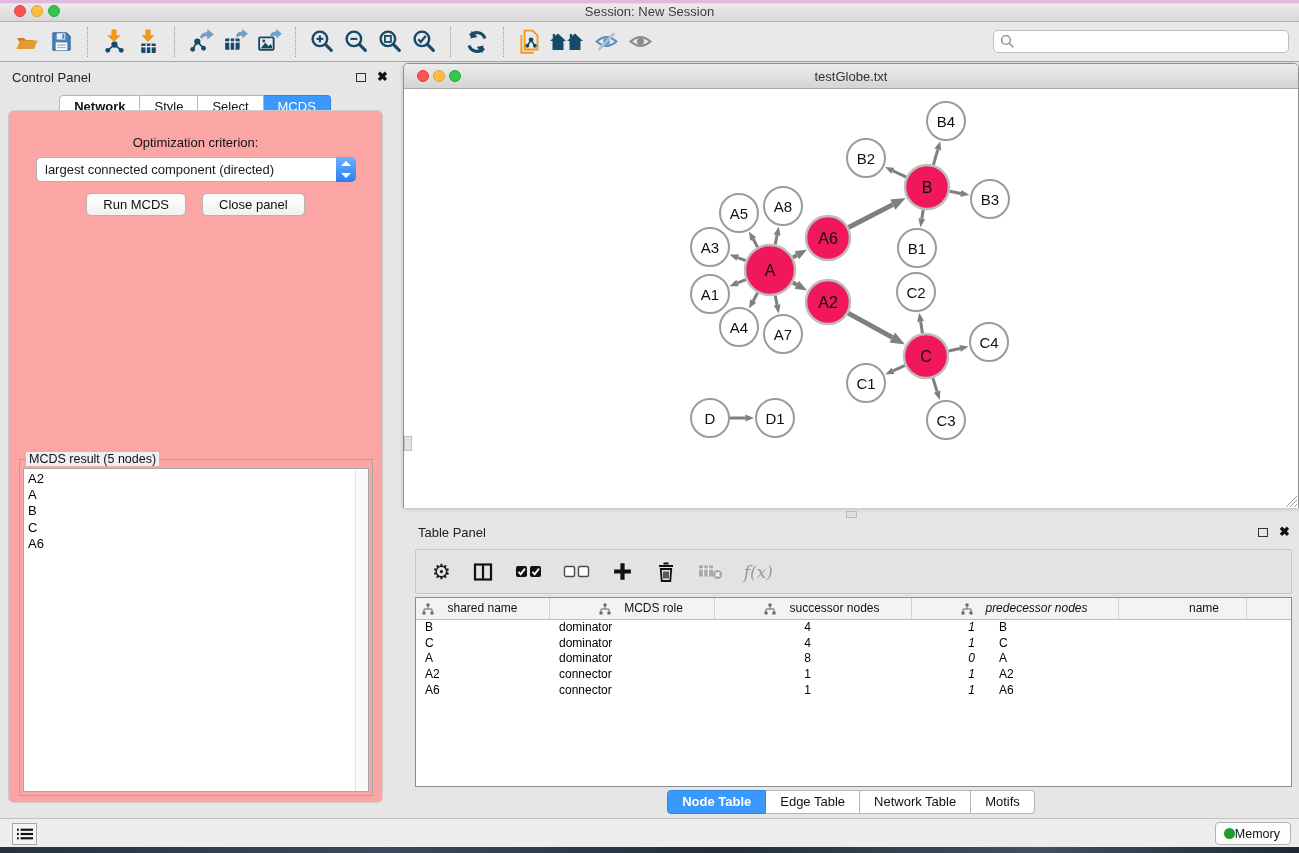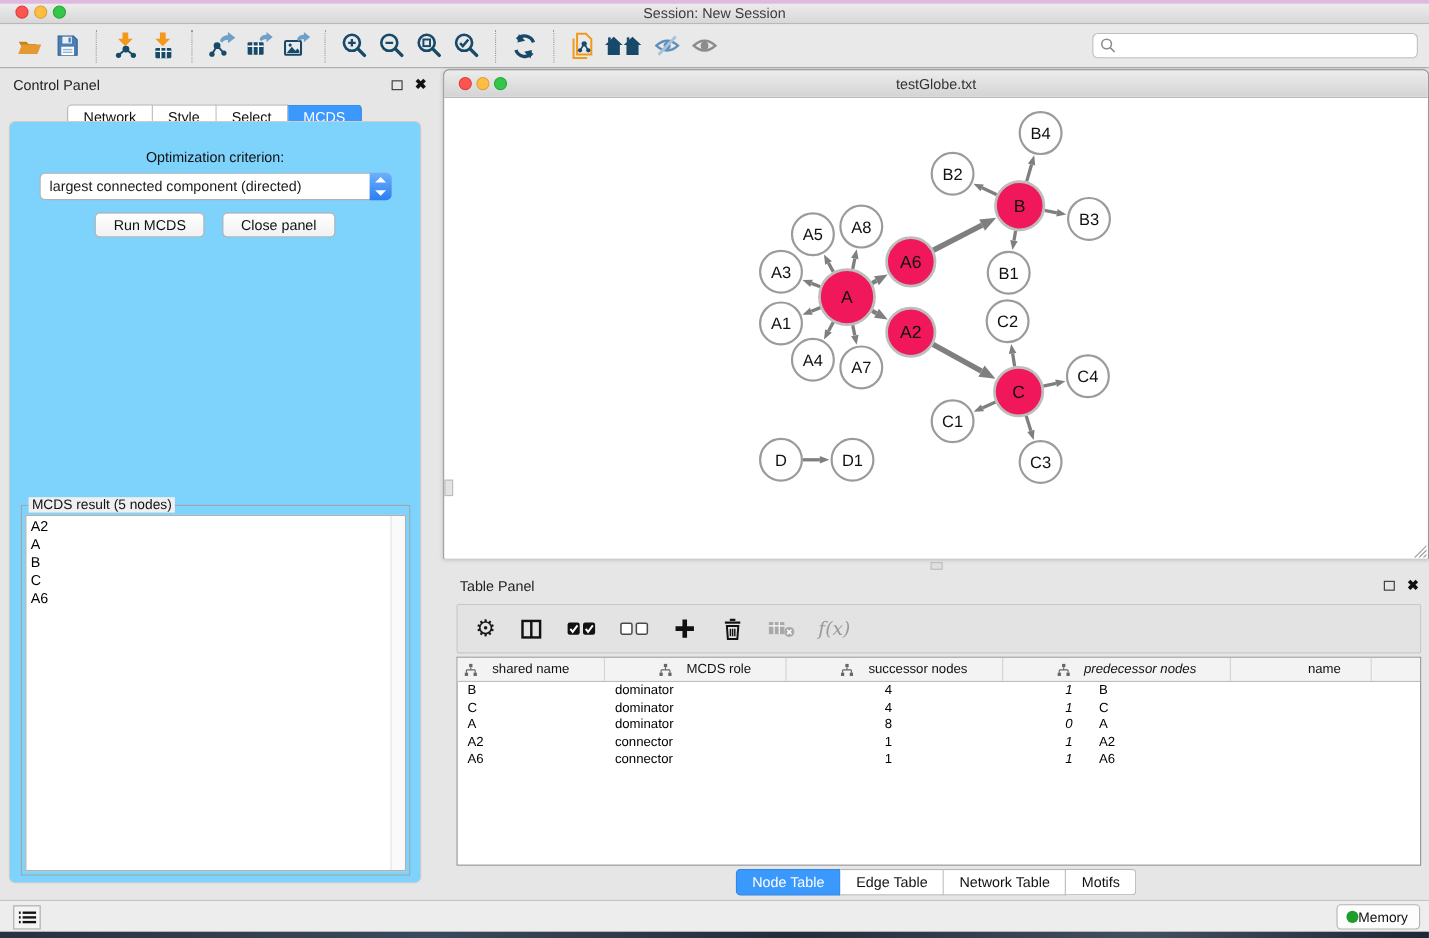--- a/index.html
+++ b/index.html
@@ -29,25 +29,25 @@
     padding:0 6px 0 26px; font-size:13px; outline:none; background:#fff; }
   .searchbox svg { position:absolute; left:7px; top:4px; }
   
   .cp-title { position:absolute; left:12px; top:70px; font-size:13px; color:#222; }
   .panel-controls { position:absolute; display:flex; gap:11px; align-items:center; }
   .float-glyph { width:10px; height:9px; border:1.5px solid #333; display:inline-block; background:transparent; }
   .close-glyph { font-size:13px; font-weight:bold; color:#111; line-height:10px; }
   .cp-tabs { position:absolute; left:0; top:95px; width:390px; display:flex; justify-content:center; }
   .seg-tab { padding:3px 14px 4px; background:#fff; border:1px solid #b5b5b5; border-left:none;
     font-size:13px; color:#111; cursor:default; }
-  .seg-tab:first-child { border-left:1px solid #b5b5b5; border-radius:4px 0 0 4px; }
+  .seg-tab:first-child { border-left:1px solid #b5b5b5; border-radius:4px 0 0 4px;font-weight:bold; }
   .seg-tab:last-child { border-radius:0 4px 4px 0; }
   .seg-tab.active { background:#3b99fd; border-color:#2f86e8; color:#fff; }
   .cp-body { position:absolute; left:8px; top:110px; width:375px; height:693px;
-    background:#7dd3fc; border:1px solid #cccccc; border-radius:6px; }
+    background:#fca5a5; border:1px solid #cccccc; border-radius:6px; }
   .opt-label { position:absolute; top:24px; width:100%; text-align:center; font-size:13px; color:#111; }
   .dropdown { position:absolute; left:27px; top:46px; width:320px; height:25px;
     background:#fff; border:1px solid #b2b2b2; border-radius:5px; display:flex; align-items:center; }
   .dropdown .dd-text { flex:1; font-size:13px; padding-left:8px; white-space:nowrap; overflow:hidden; }
   .dd-stepper { width:20px; height:25px; margin-right:-1px; border-radius:0 5px 5px 0;
     background:linear-gradient(#6db1fd,#2a7ef5); position:relative; }
   .dd-stepper::before, .dd-stepper::after { content:""; position:absolute; left:5px;
     border-left:5px solid transparent; border-right:5px solid transparent; }
   .dd-stepper::before { top:4px;  border-bottom:5px solid #fff; }
   .dd-stepper::after  { bottom:4px; border-top:5px solid #fff; }

